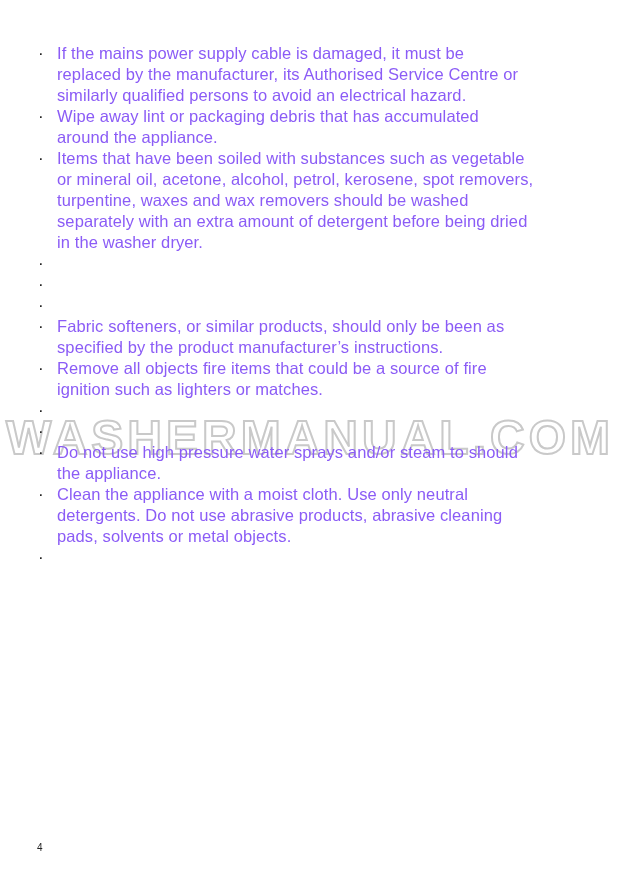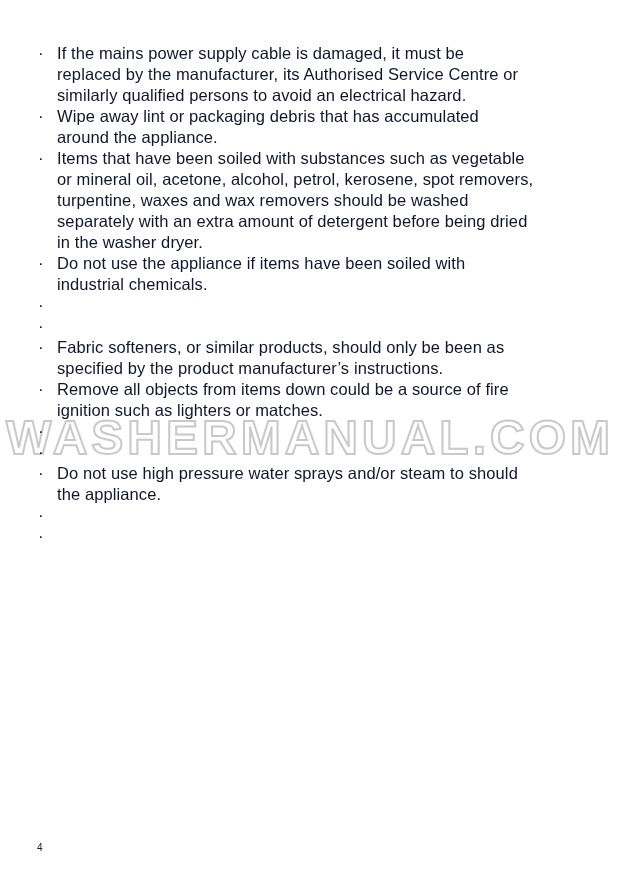--- a/index.html
+++ b/index.html
@@ -49,21 +49,21 @@
     flex: 0 0 19px;
     width: 19px;
     font-size: 17px;
     line-height: 21px;
     color: #1d1d1d;
   }
   .bullet-list .text {
     white-space: pre;
     font-size: 16.5px;
     line-height: 21px;
-    color: #0f172a;
+    color: #8b5cf6;
     letter-spacing: 0.1px;
   }
   .page-number {
     position: absolute;
     left: 37px;
     top: 842px;
     z-index: 1;
     font-size: 10px;
     line-height: 12px;
     color: #222222;
@@ -90,52 +90,53 @@
       <li>
         <span class="marker">·</span>
         <span class="text">Items that have been soiled with substances such as vegetable
 or mineral oil, acetone, alcohol, petrol, kerosene, spot removers,
 turpentine, waxes and wax removers should be washed
 separately with an extra amount of detergent before being dried
 in the washer dryer.</span>
       </li>
       <li>
         <span class="marker">·</span>
-        <span class="text">Do not use the appliance if items have been soiled with
-industrial chemicals.</span>
       </li>
       <li>
         <span class="marker">·</span>
       </li>
       <li>
         <span class="marker">·</span>
       </li>
       <li>
         <span class="marker">·</span>
         <span class="text">Fabric softeners, or similar products, should only be been as
 specified by the product manufacturer’s instructions.</span>
       </li>
       <li>
         <span class="marker">·</span>
-        <span class="text">Remove all objects from items down could be a source of fire
+        <span class="text">Remove all objects fire items that could be a source of fire
 ignition such as lighters or matches.</span>
       </li>
       <li>
         <span class="marker">·</span>
       </li>
       <li>
         <span class="marker">·</span>
       </li>
       <li>
         <span class="marker">·</span>
         <span class="text">Do not use high pressure water sprays and/or steam to should
 the appliance.</span>
       </li>
       <li>
         <span class="marker">·</span>
+        <span class="text">Clean the appliance with a moist cloth. Use only neutral
+detergents. Do not use abrasive products, abrasive cleaning
+pads, solvents or metal objects.</span>
       </li>
       <li>
         <span class="marker">·</span>
       </li>
     </ul>
 
   <div class="page-number">4</div>
 </div>
 
 </body></html>

